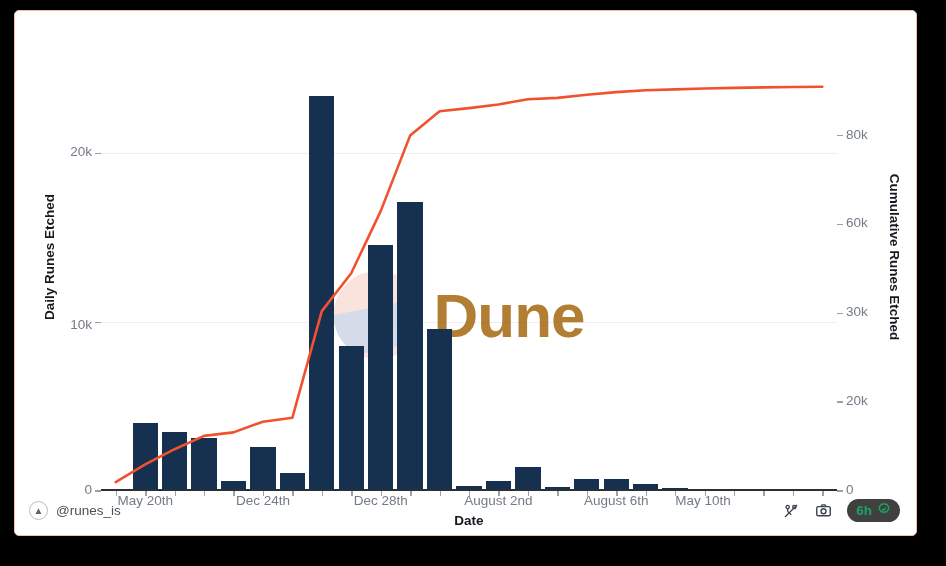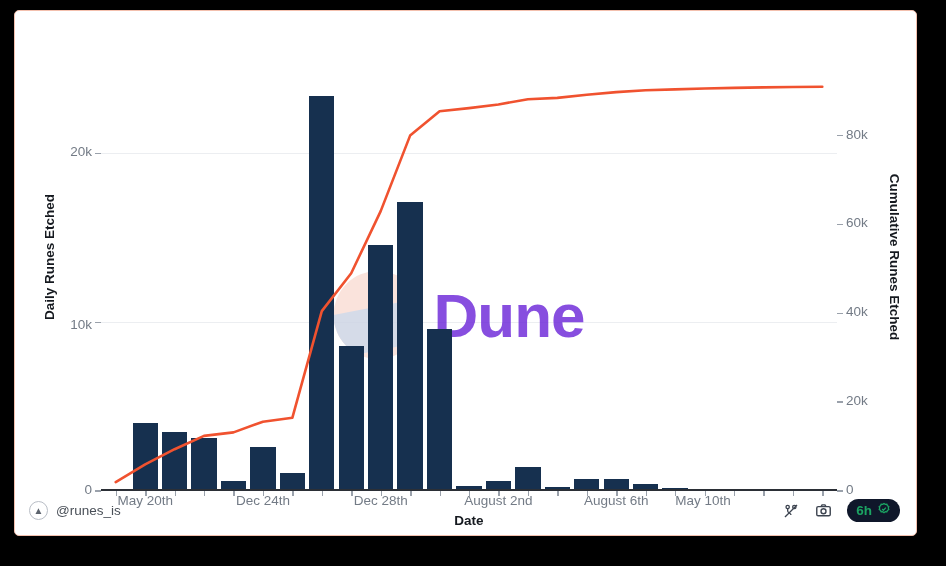--- a/index.html
+++ b/index.html
@@ -31,30 +31,30 @@
   #ylab-left{position:absolute;left:34px;top:246px;transform:translate(-50%,-50%) rotate(-90deg);
              font-size:13.5px;font-weight:bold;color:#15191f;white-space:nowrap;}
   #ylab-right{position:absolute;left:879px;top:246px;transform:translate(-50%,-50%) rotate(90deg);
               font-size:13.5px;font-weight:bold;color:#15191f;white-space:nowrap;}
 
   #wm{position:absolute;left:358px;top:246px;transform:translate(-50%,-50%);
       display:flex;align-items:center;gap:12px;pointer-events:none;opacity:.82;}
   #wm-logo{width:88px;height:88px;border-radius:50%;background:#f9ddd5;position:relative;overflow:hidden;}
   #wm-logo:after{content:"";position:absolute;left:0;bottom:0;width:100%;height:50%;
       background:#cdd4e4;transform:skewY(-11deg);transform-origin:left bottom;}
-  #wm-text{font-size:62px;font-weight:bold;color:#6d28d9;letter-spacing:-1px;}
+  #wm-text{font-size:62px;font-weight:bold;color:#a16207;letter-spacing:-1px;}
 
   #footer{position:absolute;left:0;right:0;bottom:8px;height:28px;}
   #f-left{position:absolute;left:14px;top:2px;display:flex;align-items:center;gap:8px;}
   #avatar{width:17px;height:17px;border-radius:50%;border:1px solid #b9bec6;display:flex;
           align-items:center;justify-content:center;color:#5d646e;font-size:10px;}
   #handle{font-size:13.5px;color:#4a5058;}
   #f-right{position:absolute;right:16px;top:0;display:flex;align-items:center;gap:14px;}
   .ficon{width:19px;height:19px;color:#3d4450;display:flex;align-items:center;justify-content:center;cursor:pointer;}
-  #badge{display:flex;align-items:center;gap:5px;background:#0f172a;border-radius:12px;
+  #badge{display:flex;align-items:center;gap:5px;background:#404040;border-radius:12px;
          padding:3px 9px;color:#1ba463;font-size:13.5px;font-weight:600;}
 </style>
 </head>
 <body>
 
 <div id="card">
 
 
   <div id="ylab-left">Daily Runes Etched</div>
   <div id="ylab-right">Cumulative Runes Etched</div>
@@ -70,21 +70,21 @@
         <div class="ytick l" style="top: 248px;">10k</div>
         <div class="tickmark" style="top: 252.5px; left: -6px;"></div>
         <div class="ytick l" style="top: 75.4px;">20k</div>
         <div class="tickmark" style="top: 83.7px; left: -6px;"></div>
       </div>
     <div id="yticks-right">
         <div class="ytick r" style="top: 413px;">0</div>
         <div class="tickmark" style="top: 421.3px; left: 736px;"></div>
         <div class="ytick r" style="top: 324.158px;">20k</div>
         <div class="tickmark" style="top: 332.458px; left: 736px;"></div>
-        <div class="ytick r" style="top: 235.316px;">40k</div>
+        <div class="ytick r" style="top: 235.316px;">30k</div>
         <div class="tickmark" style="top: 243.616px; left: 736px;"></div>
         <div class="ytick r" style="top: 146.474px;">60k</div>
         <div class="tickmark" style="top: 154.774px; left: 736px;"></div>
         <div class="ytick r" style="top: 57.6316px;">80k</div>
         <div class="tickmark" style="top: 65.9316px; left: 736px;"></div>
       </div>
 
     <div id="wm">
       <div id="wm-logo"></div>
       <div id="wm-text">Dune</div>

